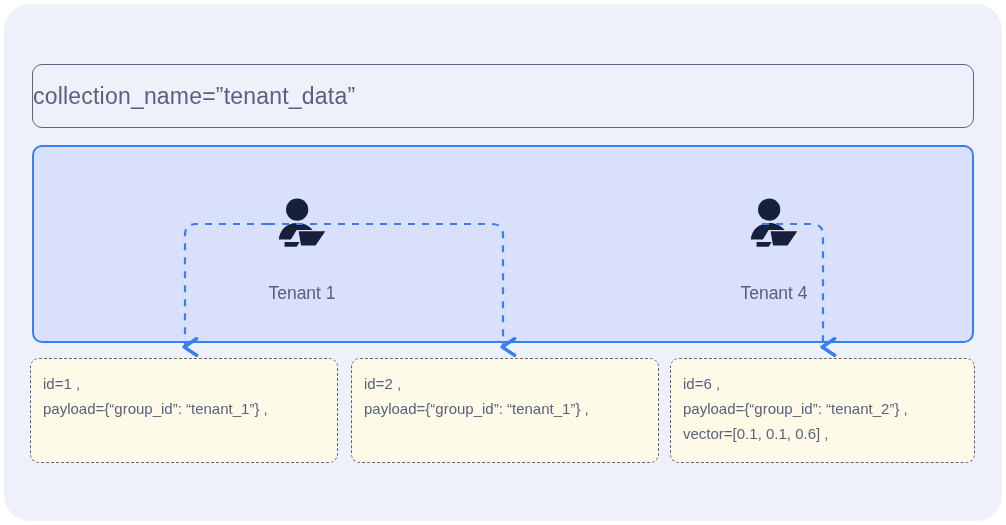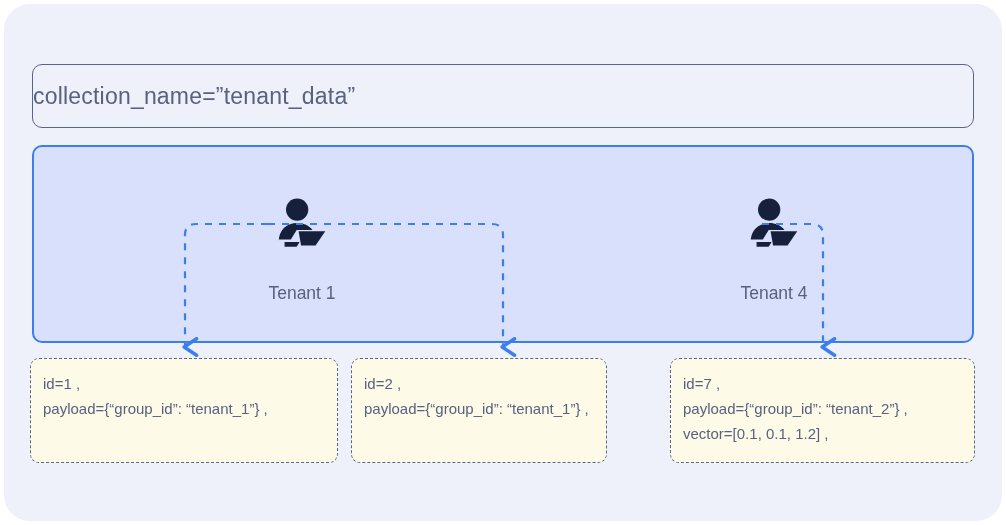--- a/index.html
+++ b/index.html
@@ -105,21 +105,21 @@
     position: absolute;
     top: 358px;
     height: 105px;
     box-sizing: border-box;
     border: 1.7px dashed #5b6485;
     border-radius: 9px;
     background: #fdfbe8;
     padding: 12px 10px 8px 12px;
   }
   .point-box-1 { left: 30px;  width: 308px; }
-  .point-box-2 { left: 351px; width: 256px; }
+  .point-box-2 { left: 351px; width: 308px; }
   .point-box-3 { left: 670px; width: 305px; }
 
   .point-line {
     font-size: 15px;
     line-height: 25px;
     color: #59617f;
     white-space: nowrap;
   }
 </style>
 </head>
@@ -174,18 +174,18 @@
     <div class="point-line">id=1 ,</div>
     <div class="point-line">payload={“group_id”: “tenant_1”} ,</div>
   </div>
 
   <div class="point-box point-box-2">
     <div class="point-line">id=2 ,</div>
     <div class="point-line">payload={“group_id”: “tenant_1”} ,</div>
   </div>
 
   <div class="point-box point-box-3">
-    <div class="point-line">id=7 ,</div>
+    <div class="point-line">id=6 ,</div>
     <div class="point-line">payload={“group_id”: “tenant_2”} ,</div>
-    <div class="point-line">vector=[0.1, 0.1, 1.2] ,</div>
+    <div class="point-line">vector=[0.1, 0.1, 0.6] ,</div>
   </div>
 
 </div>
 
 </body></html>

